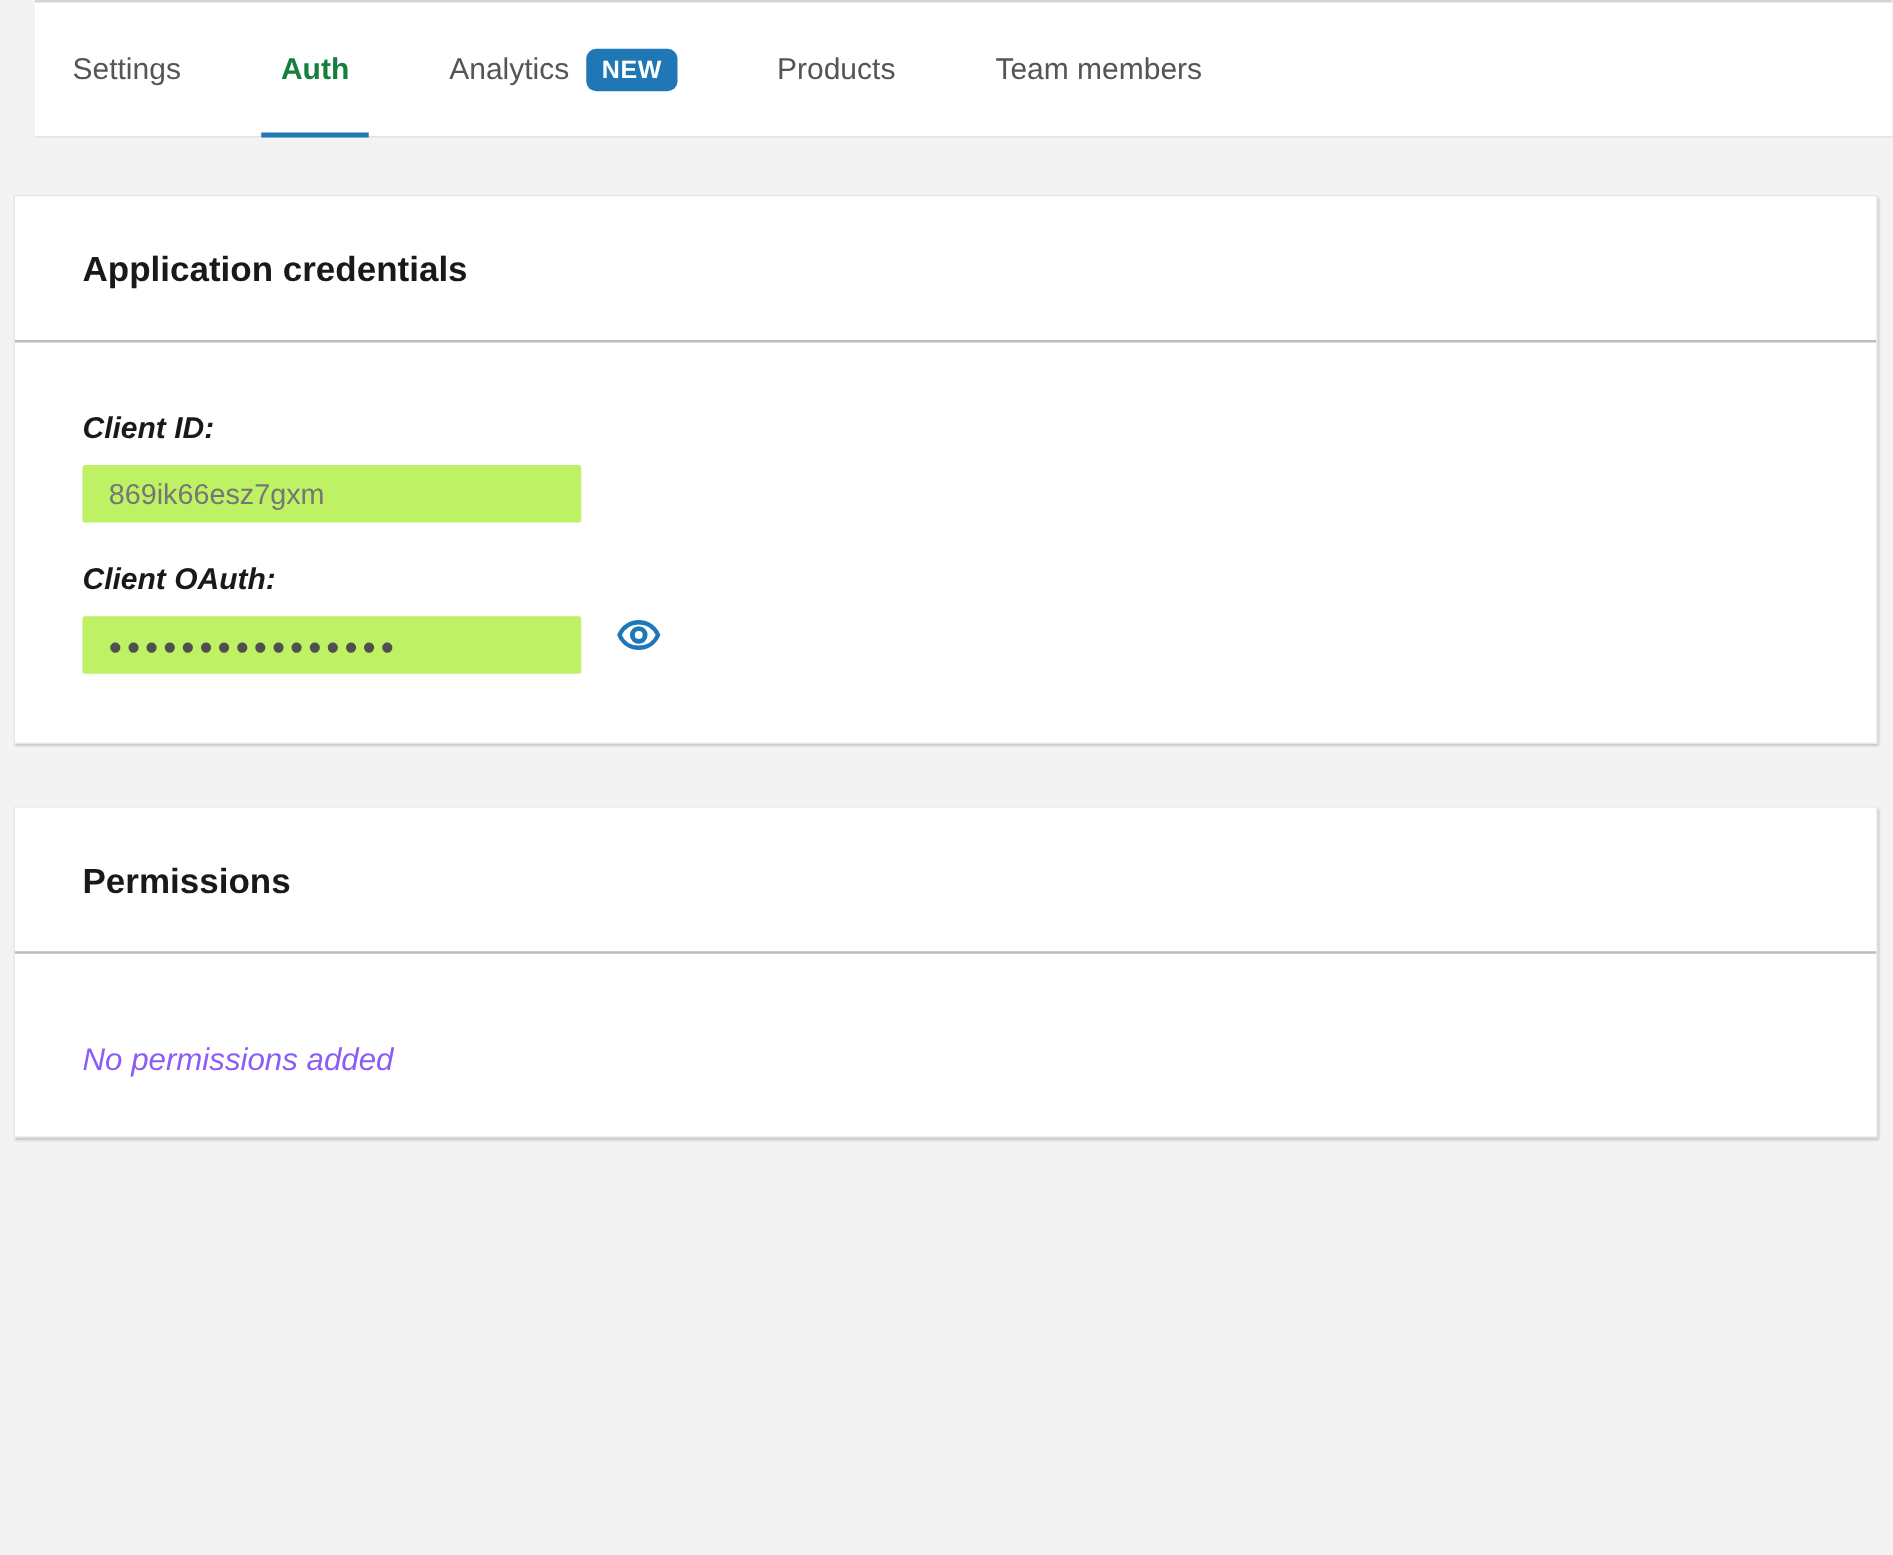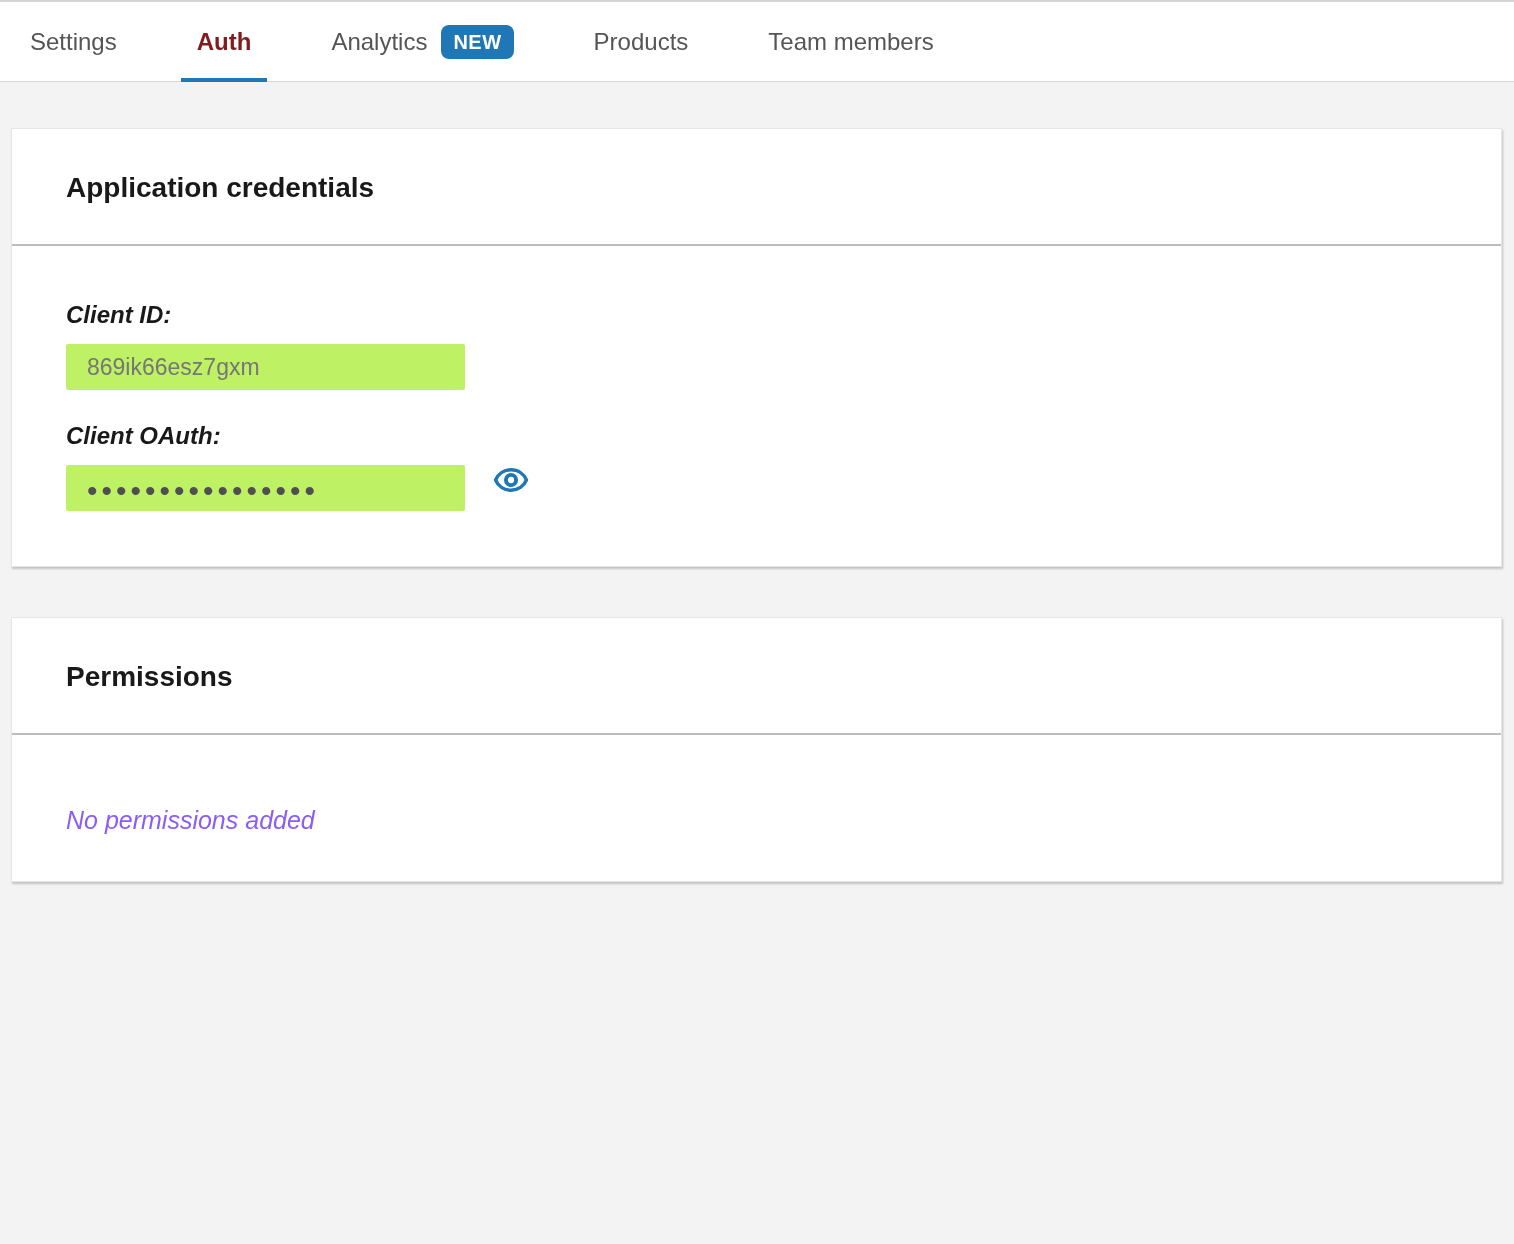--- a/index.html
+++ b/index.html
@@ -8,38 +8,39 @@
     background: #f3f3f3;
     font-family: "Liberation Sans", sans-serif;
     overflow: hidden;
   }
 
   
   .tabbar {
     display: flex;
     align-items: stretch;
     gap: 48px;
-    height: 82px;
+    height: 110px;
     padding-left: 14px;
     background: #ffffff;
     border-top: 2px solid #d4d4d4;
     border-bottom: 1px solid #d9d9d9;
+    margin-left: 28px;
   }
   .tab {
     position: relative;
     display: flex;
     align-items: center;
     gap: 14px;
     padding: 0 16px;
     font-size: 24px;
     color: #555555;
     cursor: pointer;
     white-space: nowrap;
   }
-  .tab.active { color: #7f1d1d; font-weight: 700; }
+  .tab.active { color: #15803d; font-weight: 700; }
   .tab.active::after {
     content: "";
     position: absolute;
     left: 0; right: 0; bottom: -1px;
     height: 4px;
     background: #2077b5;
   }
   .badge {
     display: inline-flex;
     align-items: center;

